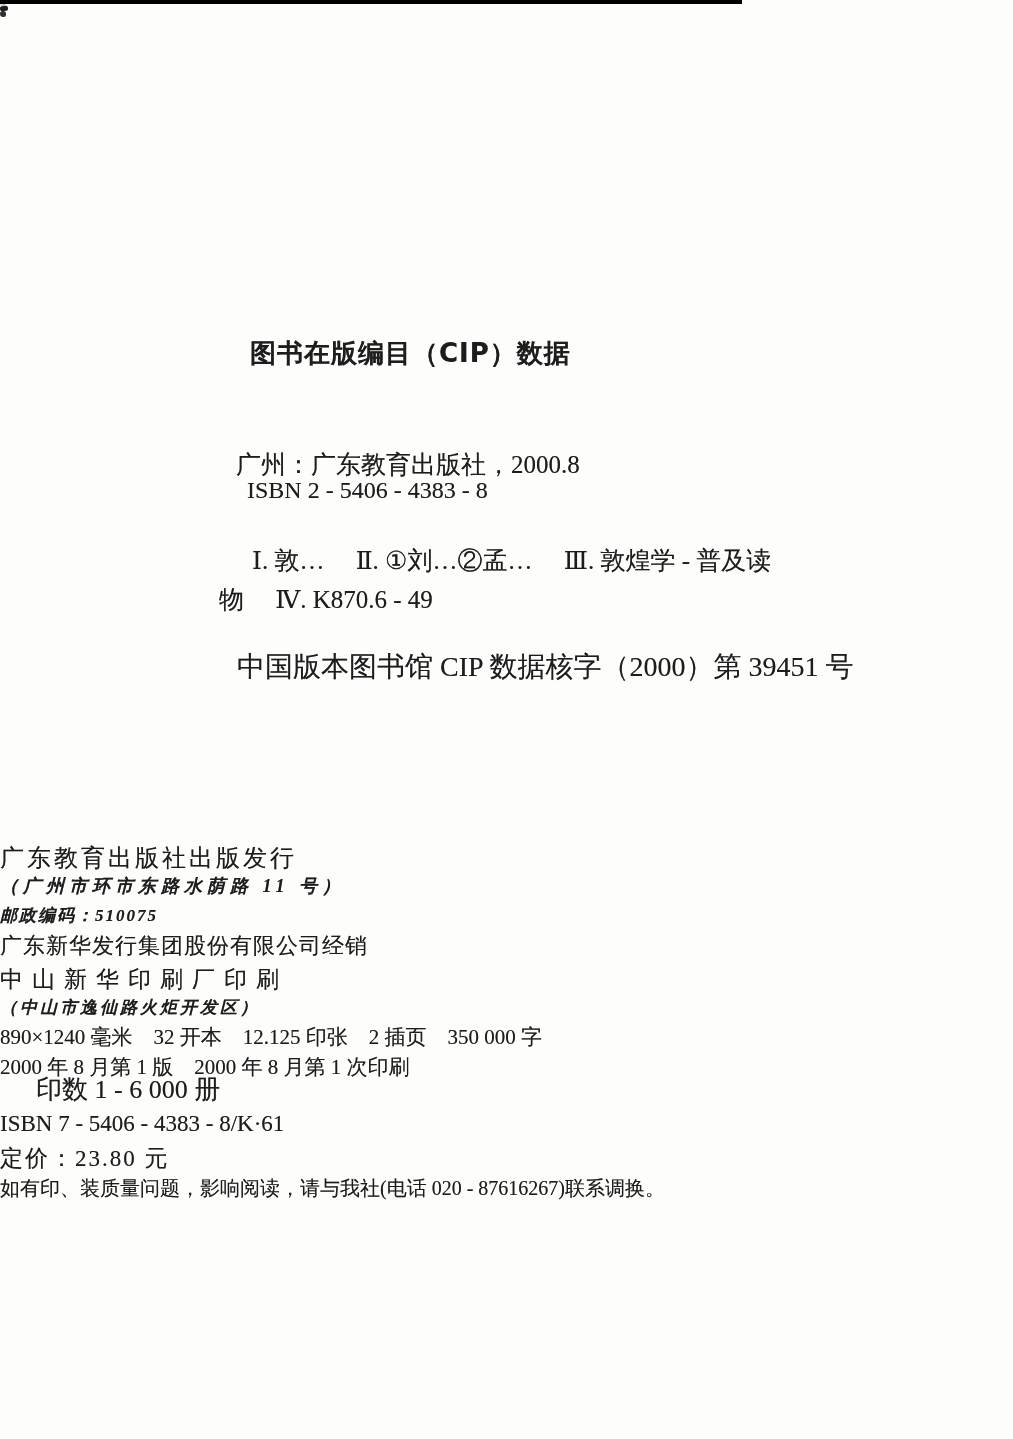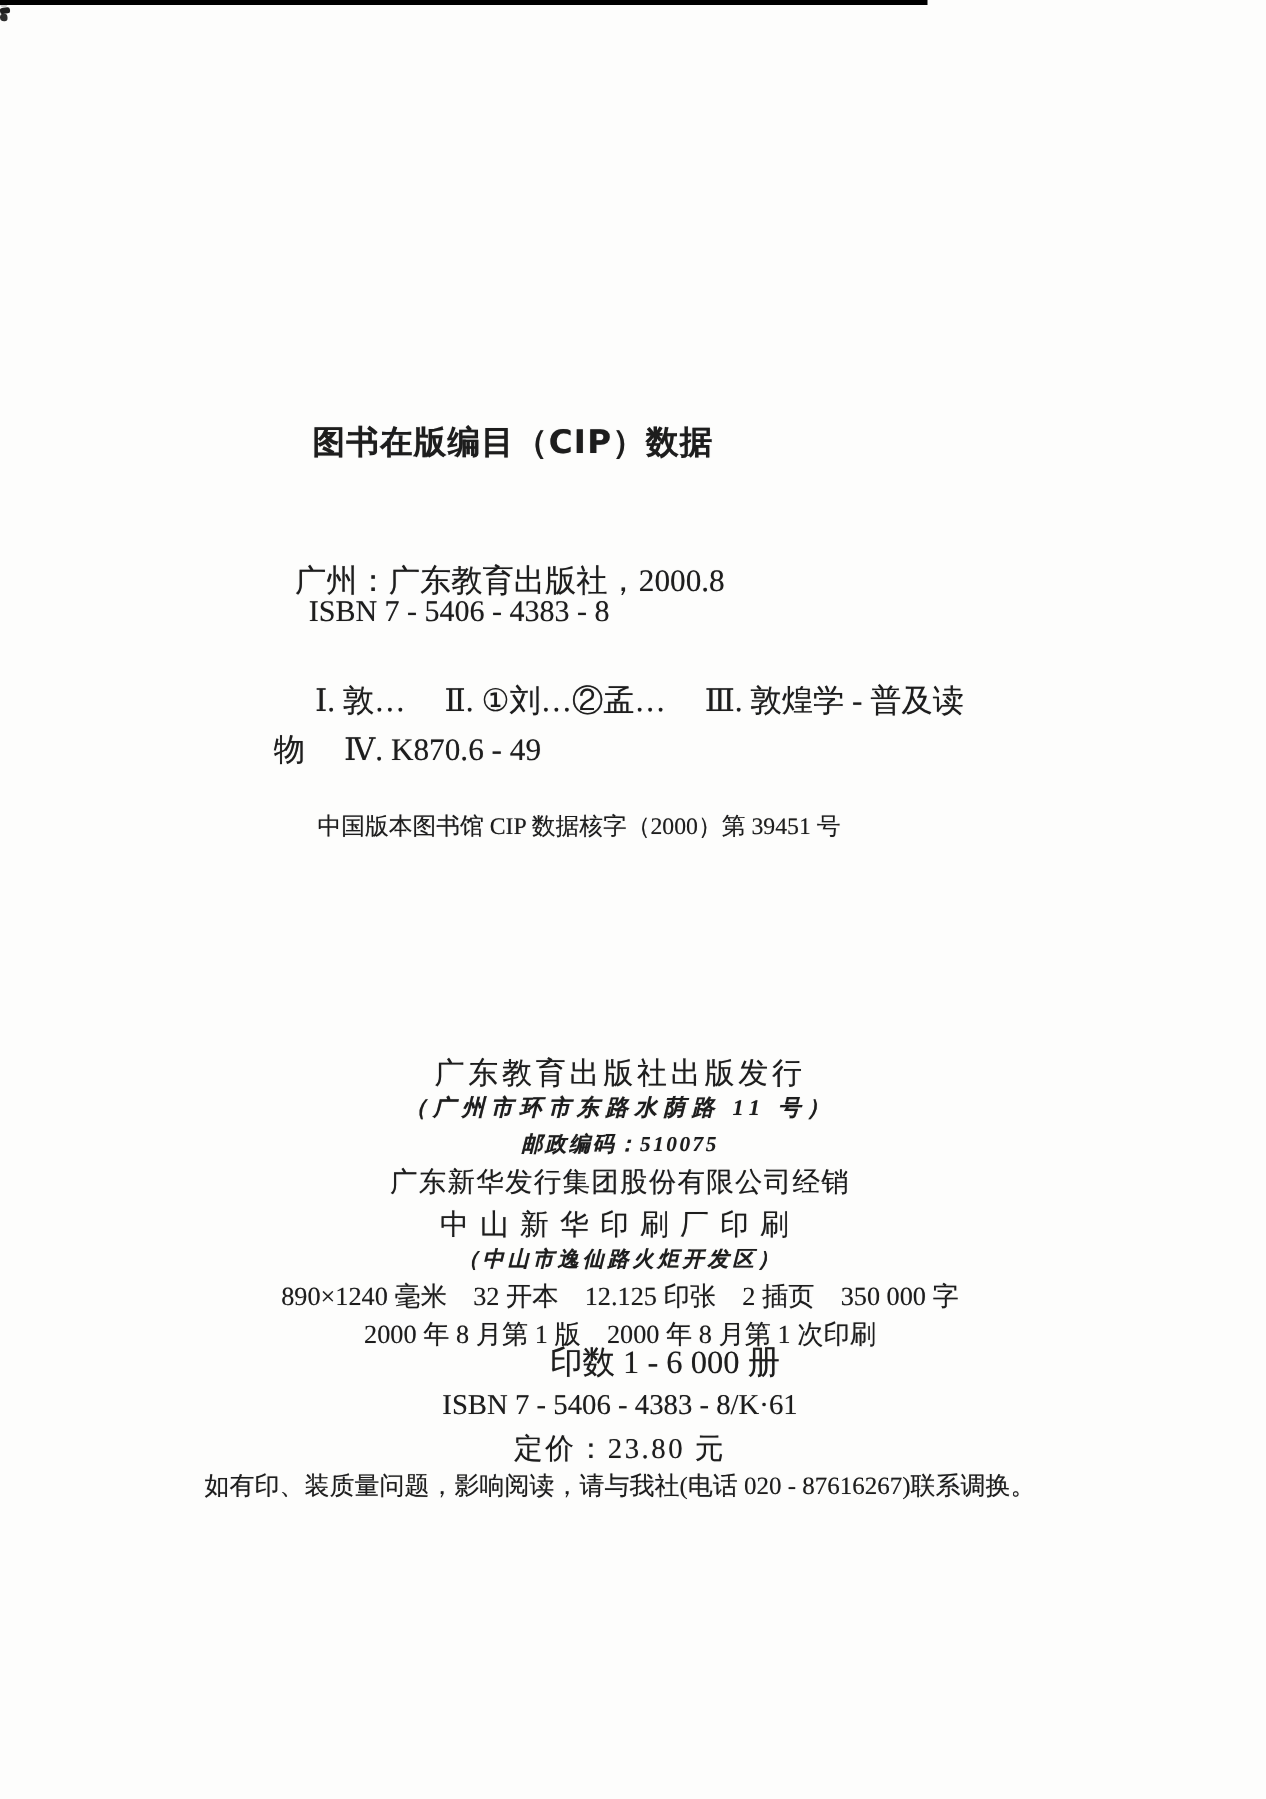--- a/index.html
+++ b/index.html
@@ -28,27 +28,26 @@
     font-family: "DejaVu Sans", "Liberation Sans", sans-serif;
     font-weight: bold;
     font-size: 26px;
     letter-spacing: 1px;
   }
   .cip-entry-1 { left: 250px; top: 409px; font-size: 25px; }
   .cip-entry-2 { left: 236px; top: 448px; font-size: 25px; }
   .cip-isbn    { left: 247px; top: 477px; font-size: 24px; }
   .cip-class-1 { left: 252px; top: 544px; font-size: 25px; }
   .cip-class-2 { left: 219px; top: 583px; font-size: 25px; }
-  .cip-record  { left: 254px; top: 648px; font-size: 19px; }
+  .cip-record  { left: 237px; top: 648px; font-size: 28px; }
   
   .centered {
     position: absolute;
     left: 0;
     width: 992px;
-    text-align: center;
     white-space: nowrap;
     text-shadow: 0 0 0.6px rgba(0,0,0,0.45);
   }
   .kai { font-style: italic; font-weight: bold; }
   .co-publisher        { top: 842px;  font-size: 24px; letter-spacing: 3px; }
   .co-address          { top: 874px;  font-size: 18px; letter-spacing: 5px; }
   .co-postcode         { top: 904px;  font-size: 17px; letter-spacing: 2px; }
   .co-distributor      { top: 931px;  font-size: 22px; letter-spacing: 1px; }
   .co-printer          { top: 964px;  font-size: 23px; letter-spacing: 9px; }
   .co-printer-address  { top: 996px;  font-size: 17px; letter-spacing: 3px; }
@@ -81,21 +80,21 @@
 
   <div class="artifact top-edge-line"></div>
   <div class="dot-left-margin"></div>
   <div class="speck-mid-right"></div>
   <div class="speck-bottom-right"></div>
 
   <div class="line cip-heading">图书在版编目（CIP）数据</div>
 
   <div class="line cip-entry-2">广州：广东教育出版社，2000.8</div>
 
-  <div class="line cip-isbn">ISBN 7 - 5406 - 4383 - 8</div>
+  <div class="line cip-isbn">ISBN 2 - 5406 - 4383 - 8</div>
 
   <div class="line cip-class-1">Ⅰ. 敦…　 Ⅱ. ①刘…②孟…　 Ⅲ. 敦煌学 - 普及读</div>
   <div class="line cip-class-2">物　 Ⅳ. K870.6 - 49</div>
 
   <div class="line cip-record">中国版本图书馆 CIP 数据核字（2000）第 39451 号</div>
 
   <div class="centered co-publisher">广东教育出版社出版发行</div>
   <div class="centered co-address kai">（广州市环市东路水荫路 11 号）</div>
   <div class="centered co-postcode kai">邮政编码：510075</div>
   <div class="centered co-distributor">广东新华发行集团股份有限公司经销</div>

